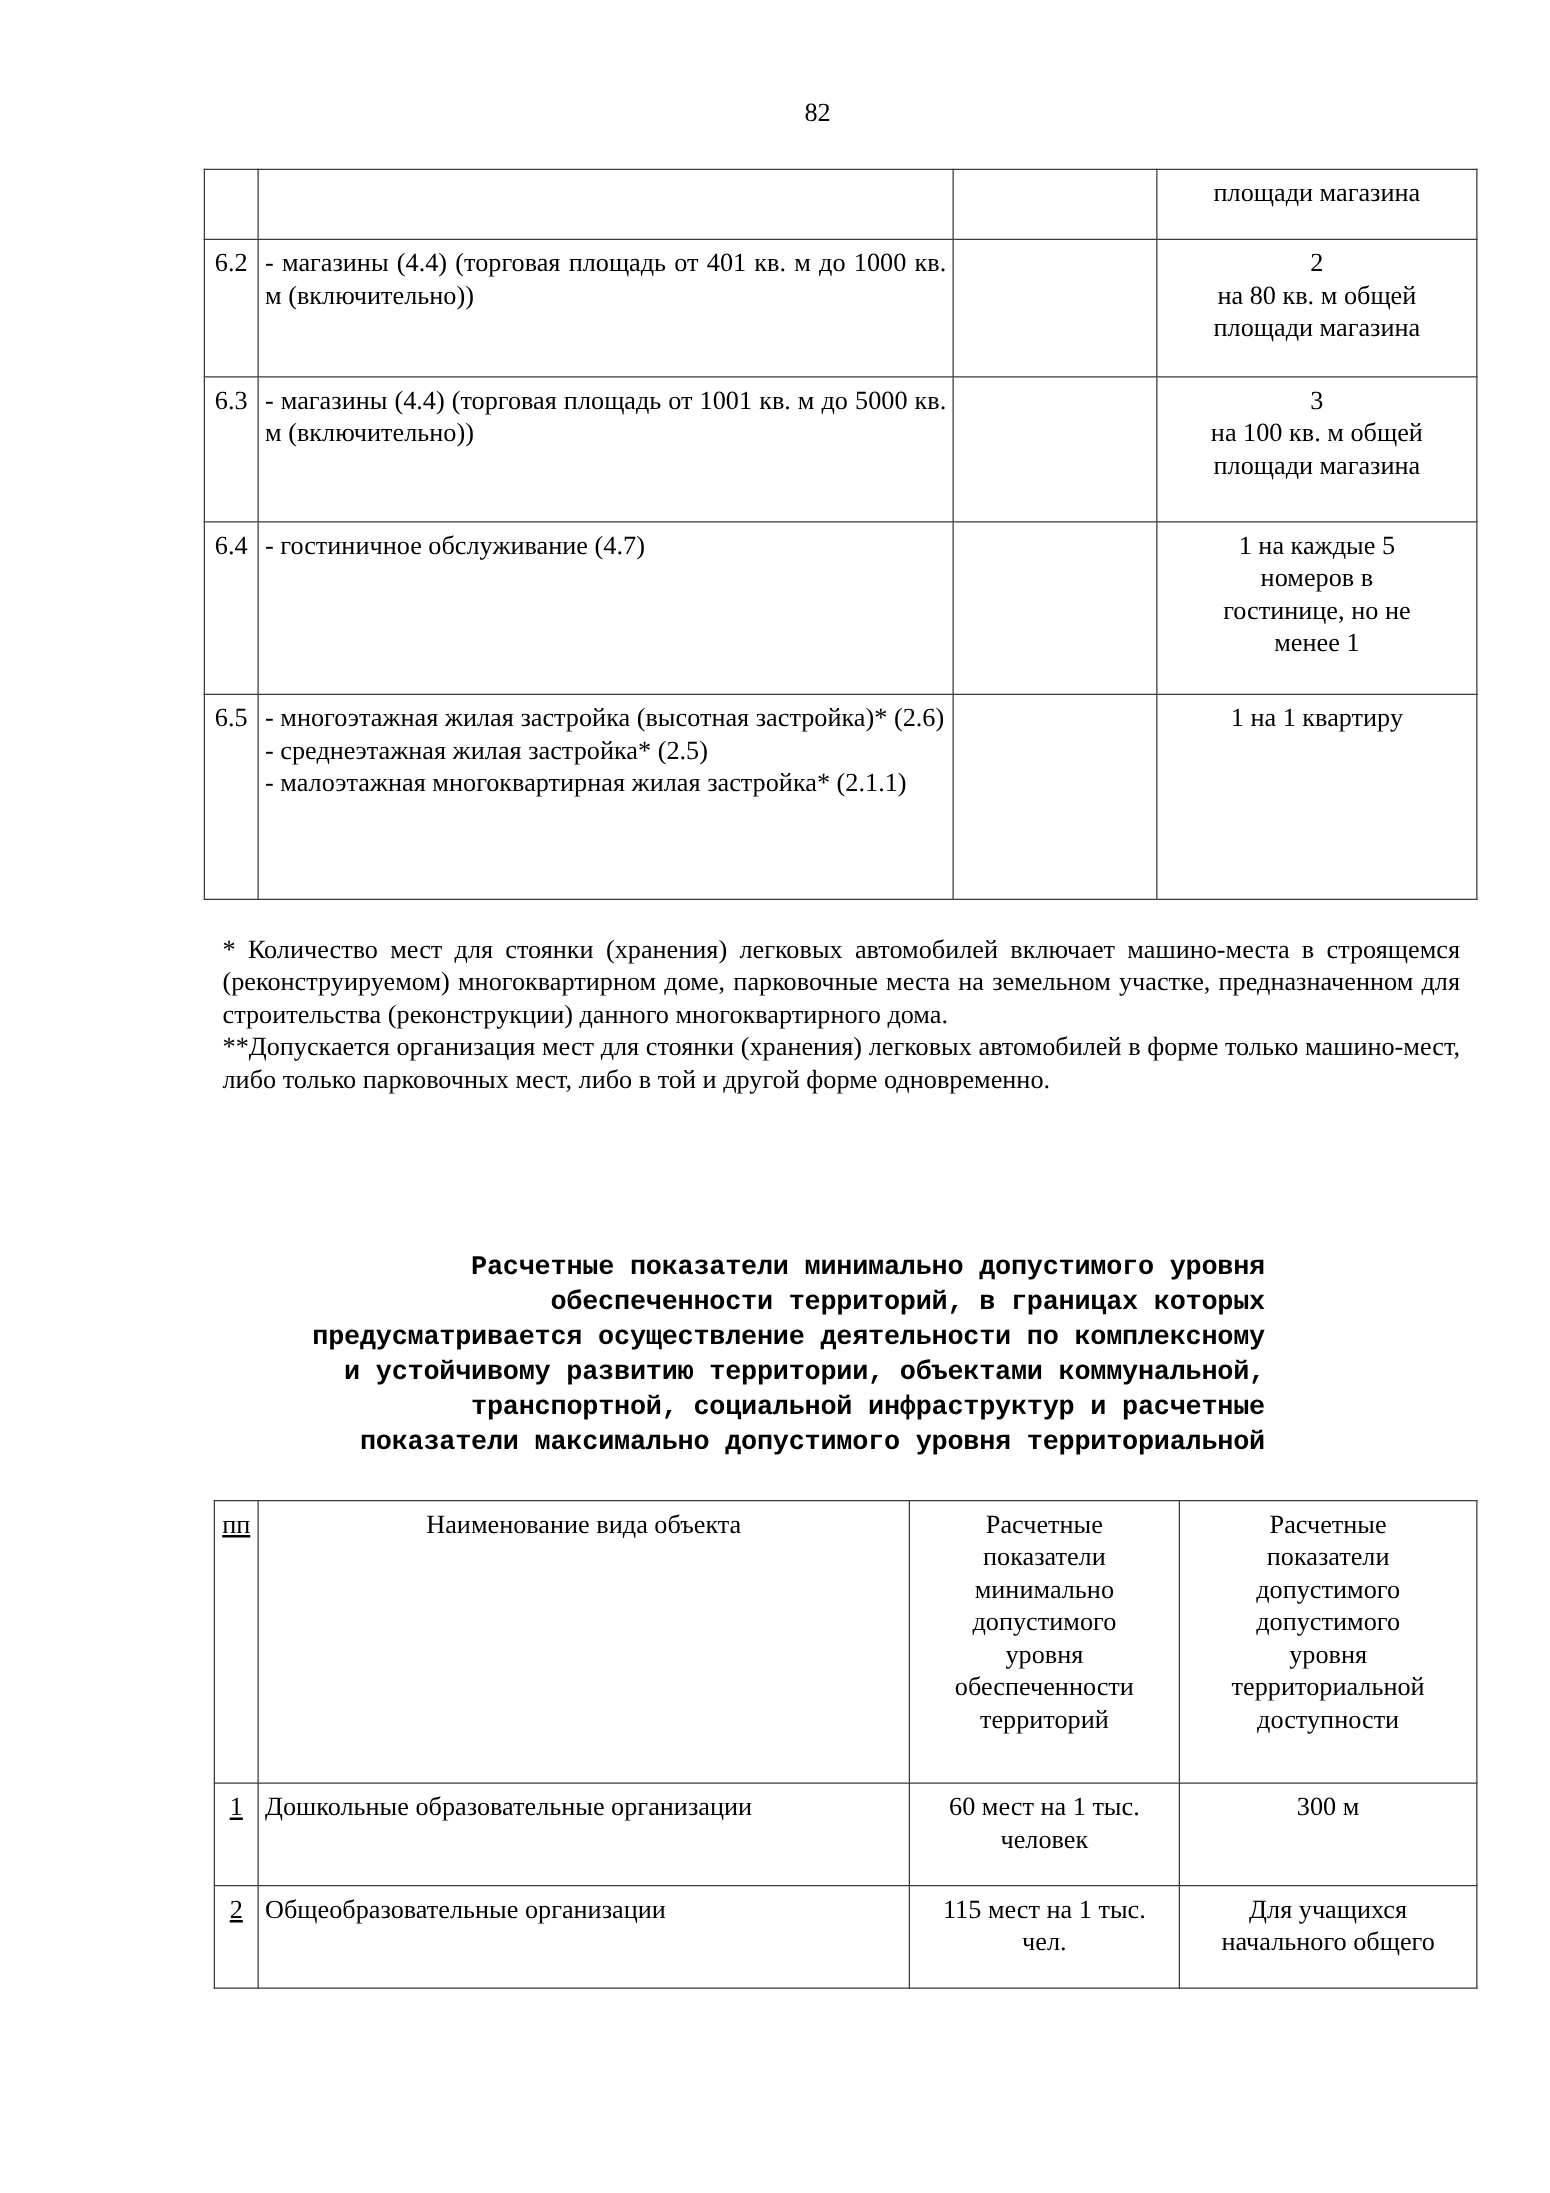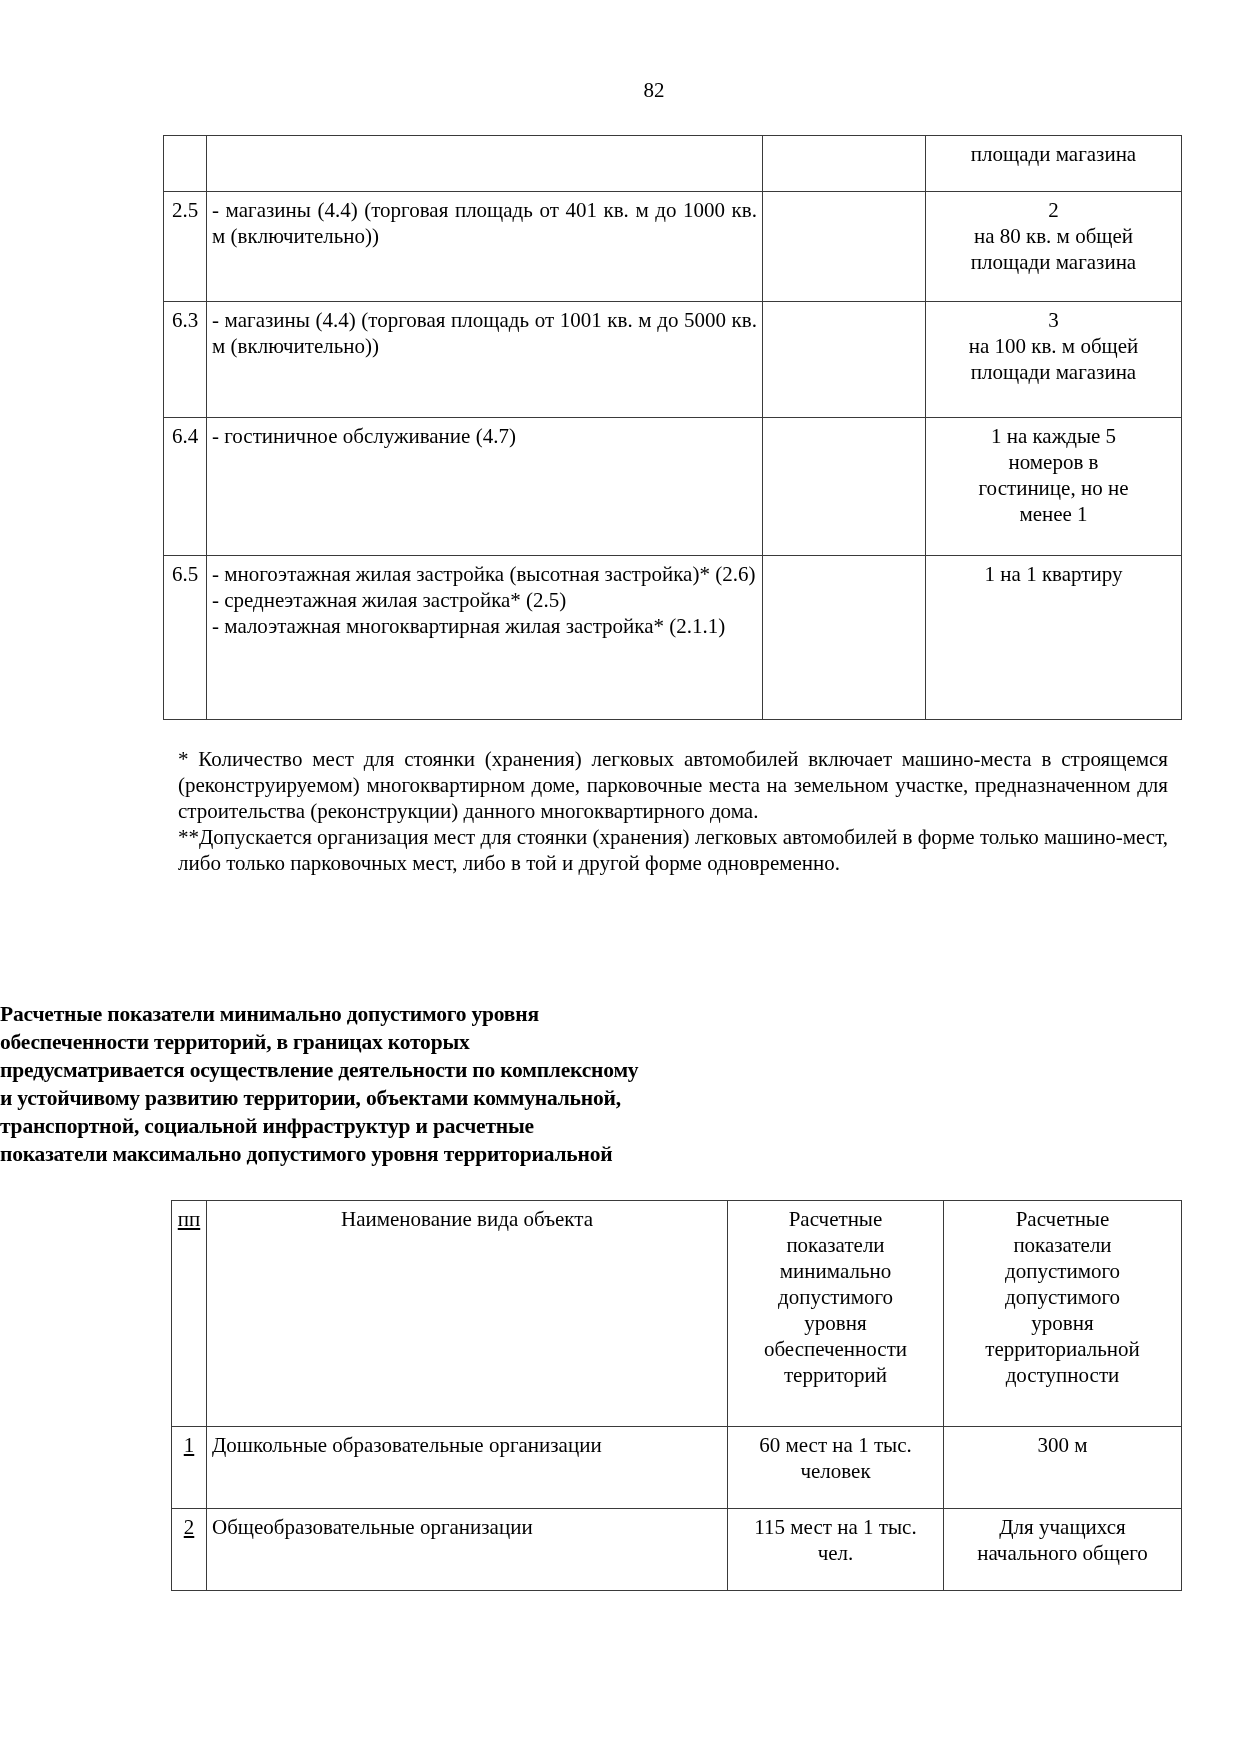--- a/index.html
+++ b/index.html
@@ -11,21 +11,21 @@
   .page-num { position: absolute; top: 77px; left: 0; width: 1240px; text-align: center; font-size: 21px; margin-left: 34px; }
   table { border-collapse: collapse; position: absolute; }
   td { border: 1.5px solid #3a3a3a; vertical-align: top; padding: 5px 5px 24px 5px; }
   .t1 { left: 163px; top: 135px; width: 1019px; }
   .t1 td.num { width: 38px; text-align: center; padding-left: 2px; padding-right: 2px; }
   .t1 td.name { width: 545px; text-align: justify; }
   .t1 td.mid { width: 152px; }
   .t1 td.val { text-align: center; }
   .notes { position: absolute; left: 178px; top: 746px; width: 990px; text-align: justify; text-align-last: left; }
   .notes p { margin: 0; }
-  .heading { position: absolute; left: 0; top: 1000px; width: 1012px; text-align: left; font-weight: bold; font-size: 21.5px; line-height: 28px; letter-spacing: -0.2px; }
+  .heading { position: absolute; left: 0; top: 1000px; width: 1012px; text-align: right; font-weight: bold; font-size: 21.5px; line-height: 28px; letter-spacing: -0.2px; font-family: Liberation Mono, monospace; }
   .t2 { left: 171px; top: 1200px; width: 1011px; }
   .t2 td.pp { width: 30px; text-align: center; padding-left: 2px; padding-right: 2px; text-decoration: underline; }
   .t2 td.name { width: 510px; }
   .t2 td.c3 { width: 205px; text-align: center; }
   .t2 td.c4 { text-align: center; }
   .t2 td.section { text-align: center; padding: 12px 5px 10px 5px; }
   .line { display: block; }
 </style>
 </head>
 <body>
@@ -38,21 +38,21 @@
     <td class="num"></td>
     <td class="name">
           <span class="line"></span>
         </td>
     <td class="mid"></td>
     <td class="val">
           <span class="line">площади магазина</span>
         </td>
   </tr>
   <tr style="height:110px">
-    <td class="num">2.5</td>
+    <td class="num">6.2</td>
     <td class="name">
           <span class="line">- магазины (4.4)  (торговая площадь от 401 кв. м до 1000 кв. м (включительно))</span>
         </td>
     <td class="mid"></td>
     <td class="val">
       <span class="line">2</span>
       <span class="line">на 80 кв. м общей</span>
       <span class="line">площади магазина</span>
     </td>
   </tr>

